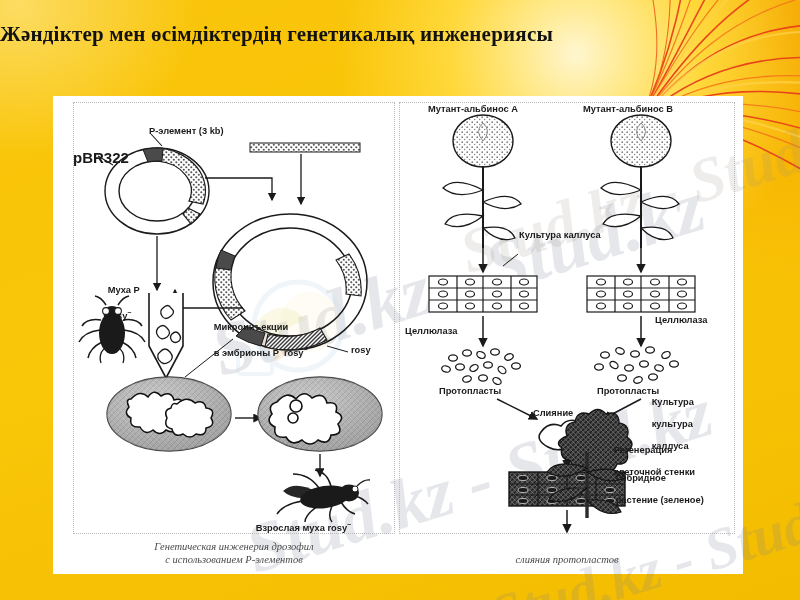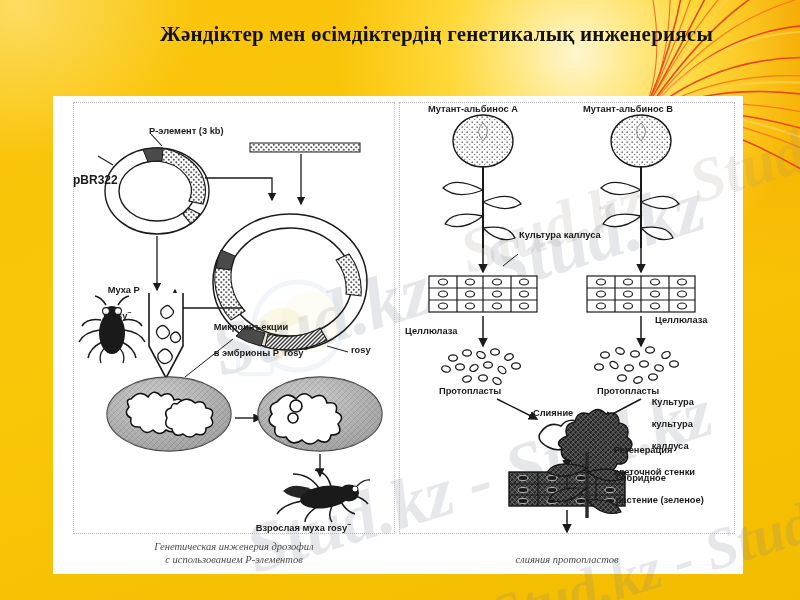--- a/index.html
+++ b/index.html
@@ -20,21 +20,21 @@
       linear-gradient(160deg,#F9C40A 0%,#FAC608 45%,#F3BC00 100%);
   }
   .fan{position:absolute;top:-140px;right:-120px;width:440px;height:400px;pointer-events:none;}
   .corner-glow{
     position:absolute;left:-60px;top:-60px;width:260px;height:220px;
     background:radial-gradient(ellipse at 30% 30%, rgba(255,240,170,.55), rgba(250,197,10,0) 70%);
   }
 
   
   .title{
-    position:absolute;left:0;top:22px;width:713px;text-align:right;
+    position:absolute;left:0;top:22px;width:713px;text-align:left;
     font-family:"Liberation Serif", serif;
     font-size:21px;font-weight:700;color:#121212;letter-spacing:.2px;
     white-space:nowrap;
   }
 
   
   .panel{
     position:absolute;left:53px;top:96px;width:690px;height:478px;
     background:#FFFFFF;
   }
@@ -264,21 +264,21 @@
           <ellipse cx="88" cy="15" rx="10" ry="8.5" fill="#1a1a1a"></ellipse>
           <circle cx="94" cy="11" r="3" fill="#fff" stroke="#1a1a1a" stroke-width="1"></circle>
           <path d="M96 8 q7 -7 13 -6 M94 18 q8 2 13 8" stroke="#1a1a1a" stroke-width="1.4" fill="none"></path>
           <path d="M56 14 q-22 -12 -34 -1 q10 10 34 6 z" fill="#1a1a1a" opacity=".95"></path>
           <path d="M50 22 q-26 2 -34 14 M60 26 q-16 10 -16 18 M72 26 q-6 12 -1 18 M80 24 q6 10 14 12" stroke="#1a1a1a" stroke-width="1.5" fill="none"></path>
           <path d="M58 10 q-10 -14 -26 -14 M70 8 q-4 -14 -16 -16" stroke="#1a1a1a" stroke-width="1.5" fill="none"></path>
         </g>
       </svg>
 
       <div class="lbl" style="left:84px;top:30px;">P-элемент (3 kb)</div>
-      <div class="lbl" style="left:8px;top:56px;font-size:12px;margin-top:23px;">pBR322</div>
+      <div class="lbl" style="left:8px;top:56px;font-size:15px;">pBR322</div>
       <div class="lbl" style="left:286px;top:249px;">rosy</div>
 
       <div class="lbl" style="left:22px;top:178px;">
         <span>Муха P</span><br>
         <span>rosy</span><span class="sup">−</span>
       </div>
 
       <div class="lbl" style="left:128px;top:215px;">
         <span>Микроинъекции</span><br>
         <span>в эмбрионы P  rosy</span><span class="sup">−</span>

